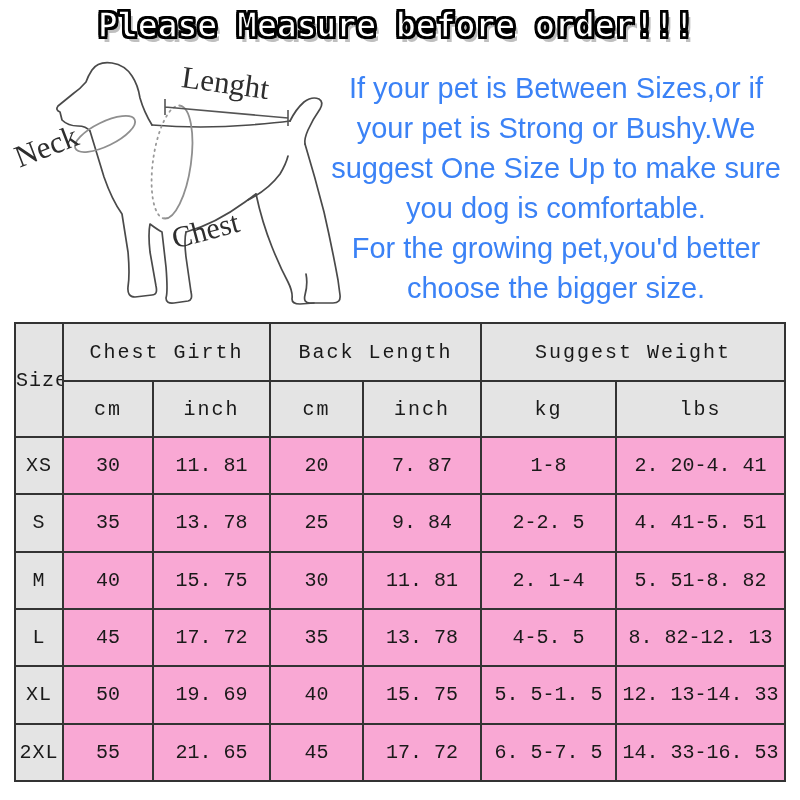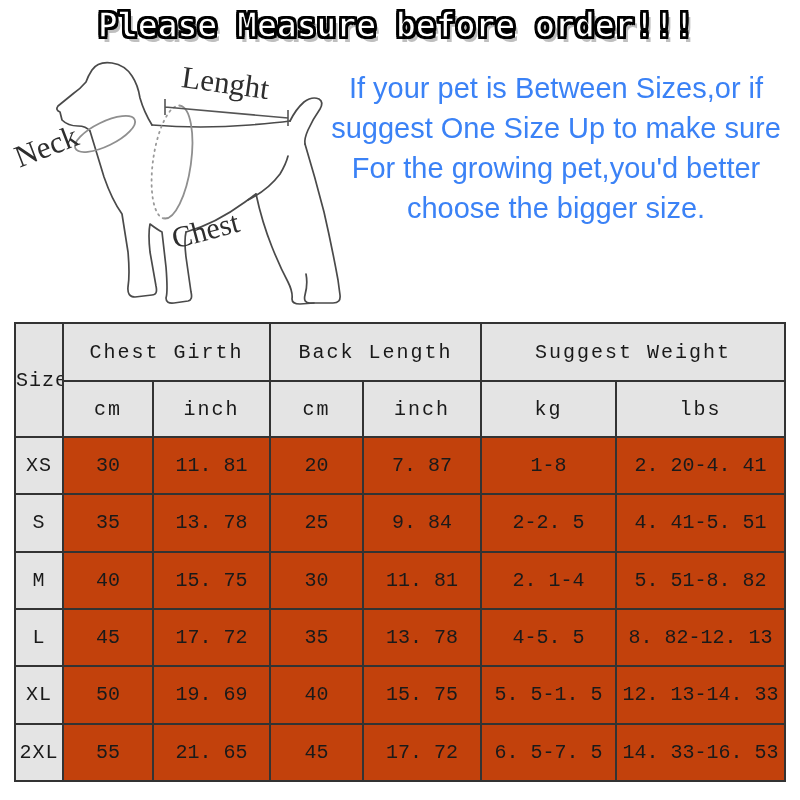--- a/index.html
+++ b/index.html
@@ -39,21 +39,21 @@
     width:770px;height:460px;
     border-collapse:collapse;table-layout:fixed;
     font-family:"Liberation Mono","DejaVu Sans Mono",monospace;
     color:#1a1a1a;
   }
   .size-table th,.size-table td{
     border:2px solid #333333;text-align:center;vertical-align:middle;
     padding:0;overflow:hidden;
   }
   .size-table th{background:#E4E4E4;font-weight:normal;font-size:20px;letter-spacing:2px;margin-left:36px;}
-  .size-table td{background:#c2410c;font-size:20px;letter-spacing:0px;}
+  .size-table td{background:#f9a8d4;font-size:20px;letter-spacing:0px;}
   .size-table .size-col{background:#E4E4E4;letter-spacing:1px;}
   tr.group-row{height:58px;}
   tr.unit-row{height:56px;}
 </style>
 </head>
 <body>
 
 <div class="page">
 
   <h1 class="title">Please Measure before order!!!</h1>
@@ -83,21 +83,23 @@
 
     <path class="measure" d="M165,55 L288,66 M165,47 L165,63 M288,58 L288,74"></path>
 
     <text class="diagram-label" transform="translate(50,104) rotate(-21)" text-anchor="middle" font-size="31">Neck</text>
     <text class="diagram-label" transform="translate(224,41) rotate(8)" text-anchor="middle" font-size="31">Lenght</text>
     <text class="diagram-label" transform="translate(208,188) rotate(-15)" text-anchor="middle" font-size="30">Chest</text>
   </svg>
 
   <div class="notice">
     <div>If your pet is Between Sizes,or if</div>
+    <div>your pet is Strong or Bushy.We</div>
     <div>suggest One Size Up to make sure</div>
+    <div>you dog is comfortable.</div>
     <div>For the growing pet,you'd better</div>
     <div>choose the bigger size.</div>
   </div>
 
   <table class="size-table">
     <colgroup>
       <col style="width:48px">
         <col style="width:90px">
         <col style="width:117px">
       <col style="width:93px">

